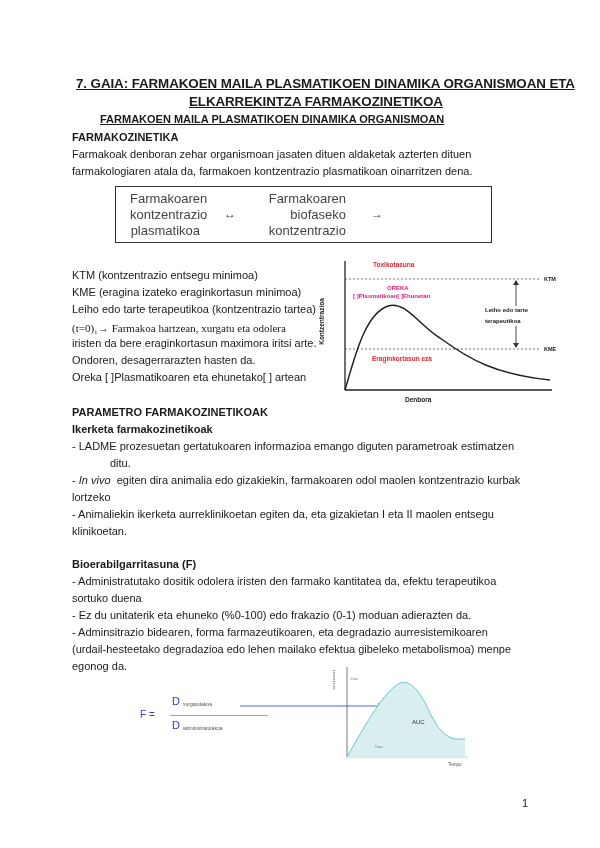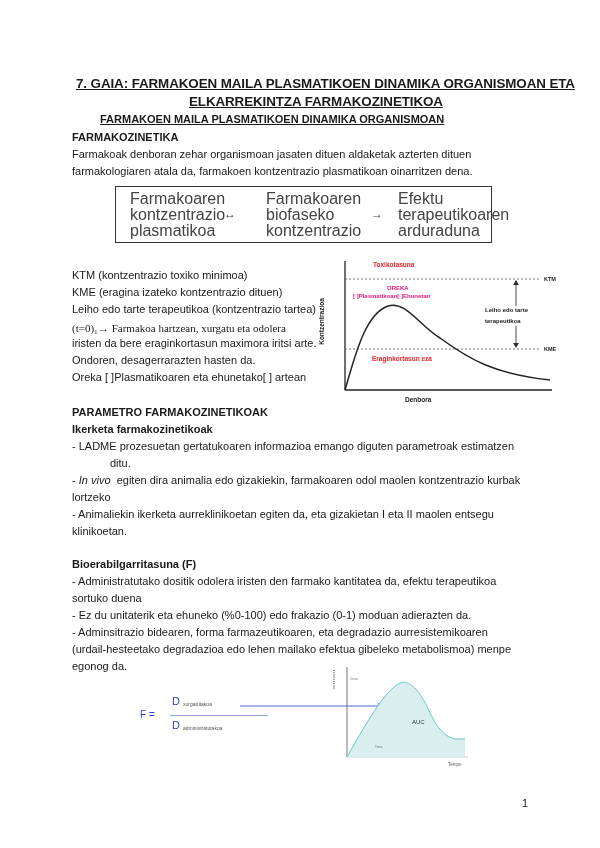--- a/index.html
+++ b/index.html
@@ -5,21 +5,21 @@
   html, body { margin: 0; padding: 0; background: #ffffff; }
   body { width: 600px; height: 848px; position: relative; overflow: hidden;
          font-family: "Liberation Sans", sans-serif; color: #1a1a1a; }
   .abs { position: absolute; }
   .title { font-weight: bold; font-size: 13.4px; text-decoration: underline; white-space: nowrap; letter-spacing: -0.1px; }
   .h-ul { font-weight: bold; font-size: 11px; text-decoration: underline; white-space: nowrap; padding-left: 28px; }
   .h-b { font-weight: bold; font-size: 11px; white-space: nowrap; }
   .p { font-size: 11px; white-space: nowrap; line-height: 16px; }
   .flowbox { position: absolute; left: 115px; top: 186px; width: 377px; height: 57px;
              border: 1px solid #333; box-sizing: border-box; }
-  .flowcell { position: absolute; top: 4px; text-align: left; font-size: 16px; line-height: 16px; color: #444; white-space: nowrap; }
+  .flowcell { position: absolute; top: 4px; text-align: right; font-size: 13px; line-height: 16px; color: #444; white-space: nowrap; }
   .flowarrow { position: absolute; top: 20px; font-size: 12px; color: #444; }
   .g-label { font-family: "Liberation Sans", sans-serif; font-weight: bold; }
   .pagenum { font-size: 11px; }
   .frac-line { position: absolute; background: #8fa7d9; height: 1px; }
 </style>
 </head>
 <body>
 
 <div class="abs title" style="left:76px; top:76px;">7. GAIA: FARMAKOEN MAILA PLASMATIKOEN DINAMIKA ORGANISMOAN ETA</div>
 <div class="abs title" style="left:189px; top:94px;">ELKARREKINTZA FARMAKOZINETIKOA</div>
@@ -35,29 +35,24 @@
     <div>kontzentrazio</div>
     <div>plasmatikoa</div>
   </div>
   <div class="flowarrow" style="left:108px;">↔</div>
   <div class="flowcell" style="left:150px; width:80px;">
     <div>Farmakoaren</div>
     <div>biofaseko</div>
     <div>kontzentrazio</div>
   </div>
   <div class="flowarrow" style="left:255px;">→</div>
-  <div class="flowcell" style="left:282px; width:86px;">
-    <div>Efektu</div>
-    <div>terapeutikoaren</div>
-    <div>arduraduna</div>
-  </div>
 </div>
 
-<div class="abs p" style="left:72px; top:267px;">KTM (kontzentrazio toxiko minimoa)</div>
-<div class="abs p" style="left:72px; top:284px;">KME (eragina izateko kontzentrazio dituen)</div>
+<div class="abs p" style="left:72px; top:267px;">KTM (kontzentrazio entsegu minimoa)</div>
+<div class="abs p" style="left:72px; top:284px;">KME (eragina izateko eraginkortasun minimoa)</div>
 <div class="abs p" style="left:72px; top:301px;">Leiho edo tarte terapeutikoa (kontzentrazio tartea)</div>
 <div class="abs p" style="left:72px; top:320px;font-family:Liberation Serif, serif;">(t=0)₁→ Farmakoa hartzean, xurgatu eta odolera</div>
 <div class="abs p" style="left:72px; top:335px;">iristen da bere eraginkortasun maximora iritsi arte.</div>
 <div class="abs p" style="left:72px; top:352px;">Ondoren, desagerrarazten hasten da.</div>
 <div class="abs p" style="left:72px; top:369px;">Oreka [ ]Plasmatikoaren eta ehunetako[ ] artean</div>
 
 <div class="abs" style="left:320px; top:256px; width:240px; height:150px;">
   <svg width="240" height="150" viewBox="0 0 240 150">
 
     <line x1="25" y1="5" x2="25" y2="134" stroke="#222" stroke-width="1.3"></line>

